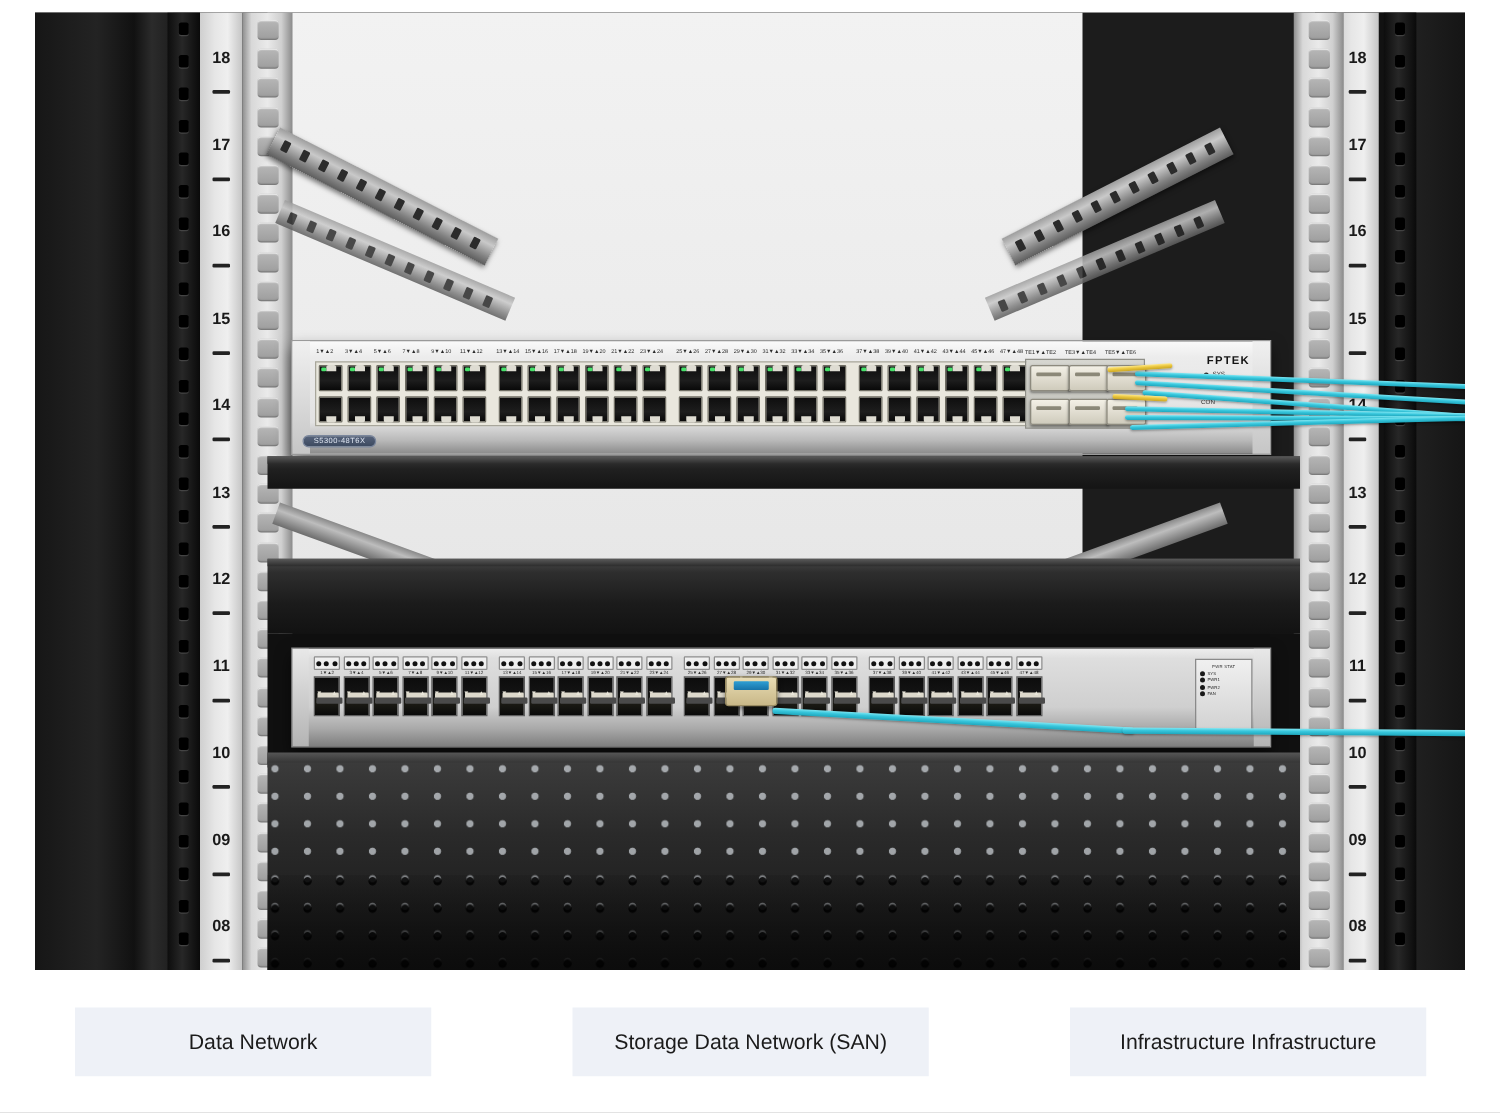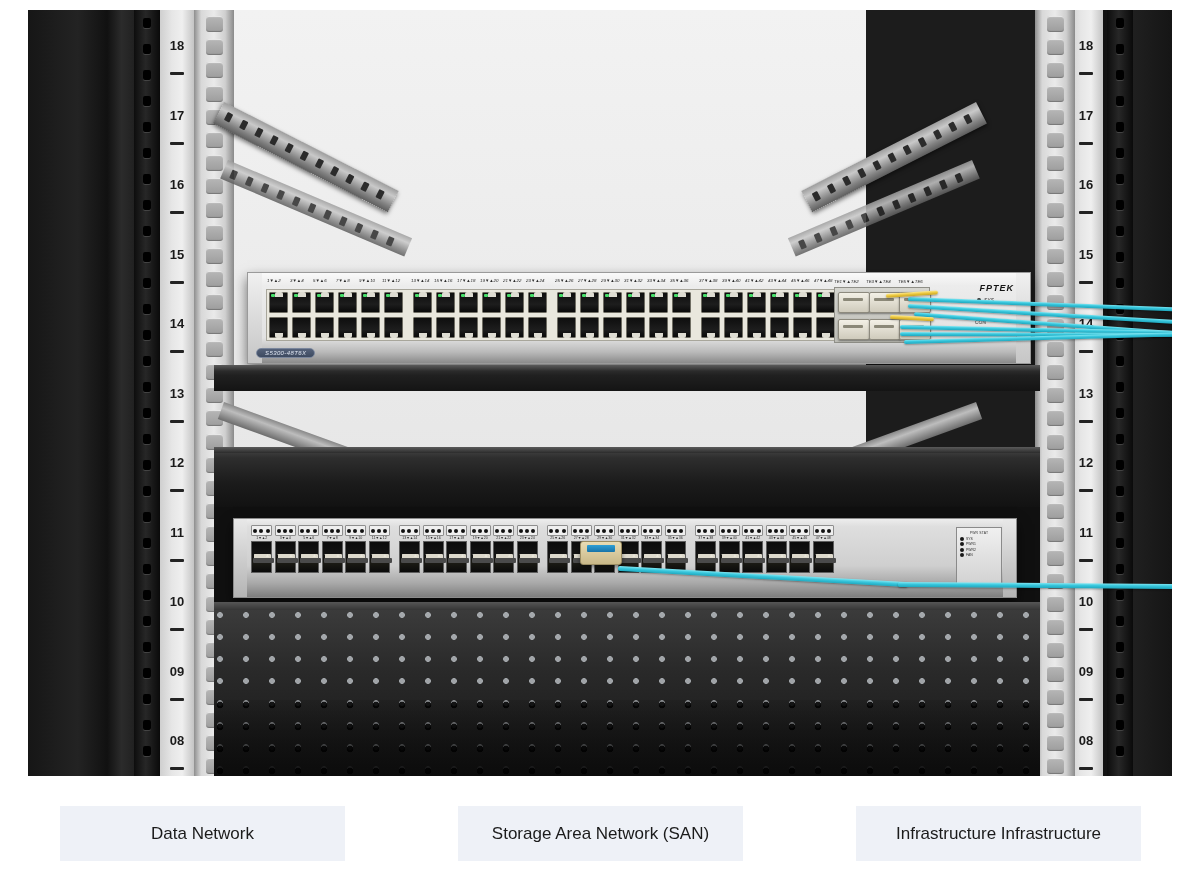--- a/index.html
+++ b/index.html
@@ -83,23 +83,23 @@
     background:
       radial-gradient(circle at 6px 5px, rgba(0,0,0,.85) 0 3px, rgba(0,0,0,0) 3.6px) 0 0/26px 22px,
       linear-gradient(180deg,rgba(20,20,20,.2),#0c0c0c);}
   .floorlip{position:absolute;left:186px;top:592px;width:826px;height:12px;
     background:linear-gradient(180deg,#565656,#262626);}
 
   
   .void{position:absolute;left:186px;top:497px;width:826px;height:104px;background:#101010;}
 
   
-  .sw1{position:absolute;left:219px;top:262px;width:784px;height:92px;
+  .sw1{position:absolute;left:205px;top:262px;width:784px;height:92px;
     background:linear-gradient(180deg,#fafafa 0%,#ececec 14%,#e2e2e2 72%,#b9b9b9 88%,#8a8a8a 100%);
-    box-shadow:0 6px 12px rgba(0,0,0,.55);border:1px solid #9a9a9a;box-sizing:border-box;font-style:italic;}
+    box-shadow:0 6px 12px rgba(0,0,0,.55);border:1px solid #9a9a9a;box-sizing:border-box;}
   .sw1 .ear{position:absolute;top:0;width:14px;height:100%;
     background:linear-gradient(180deg,#f0f0f0,#c6c6c6);}
   .sw1 .ear.l{left:0;} .sw1 .ear.r{right:0;}
   .portbank{position:absolute;top:16px;height:52px;background:#e9e7dd;border:1px solid #a8a69b;box-sizing:border-box;
     display:flex;}
   .pgroup{display:flex;}
   .pcol{width:23px;height:100%;position:relative;display:flex;flex-direction:column;justify-content:space-between;padding:2px;box-sizing:border-box;}
   .rj{width:19px;height:21px;background:linear-gradient(180deg,#0e0e0e,#1d1d1d 60%,#090909);
       border:1px solid #6f6d63;box-sizing:border-box;position:relative;border-radius:1px;}
   .rj:before{content:"";position:absolute;left:5px;bottom:-1px;width:8px;height:5px;background:#dedcd2;border-radius:0 0 2px 2px;}
@@ -1040,20 +1040,20 @@
     <div class="floor"></div>
     <div class="floor-dark"></div>
 
   </div>
 
   <div class="tags">
     <div class="tag" style="left:60px;width:285px;">
       <span>Data Network</span>
     </div>
     <div class="tag" style="left:458px;width:285px;">
-      <span>Storage Area Network (SAN)</span>
+      <span>Storage Data Network (SAN)</span>
     </div>
     <div class="tag" style="left:856px;width:285px;">
       <span>Infrastructure Infrastructure</span>
     </div>
   </div>
 
 </div>
 
 </body></html>

